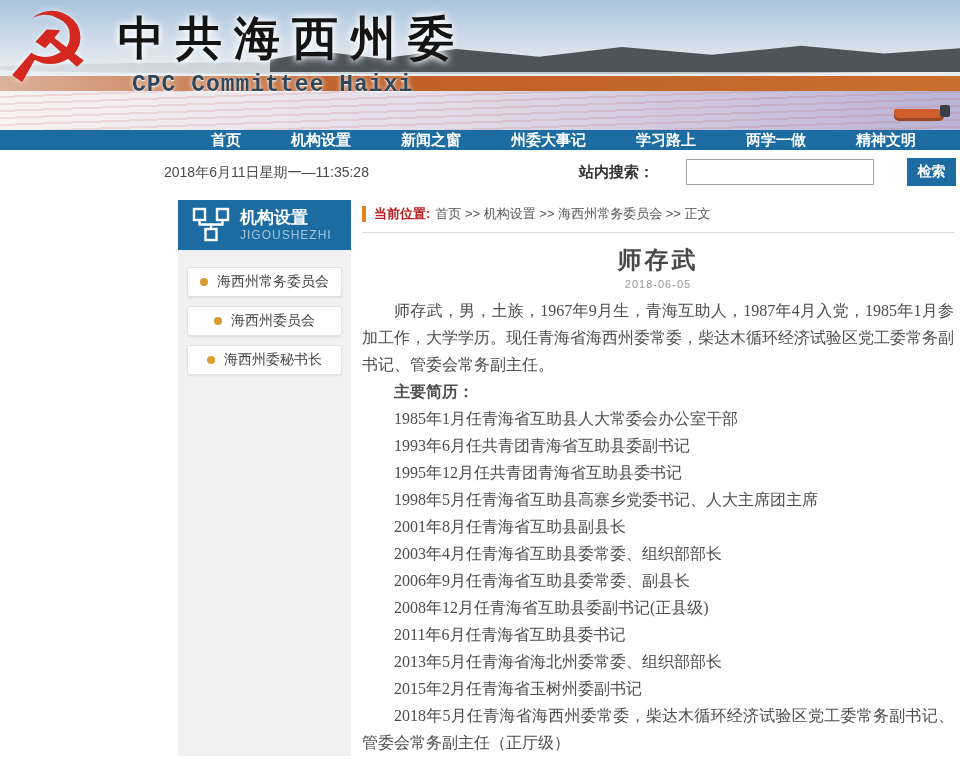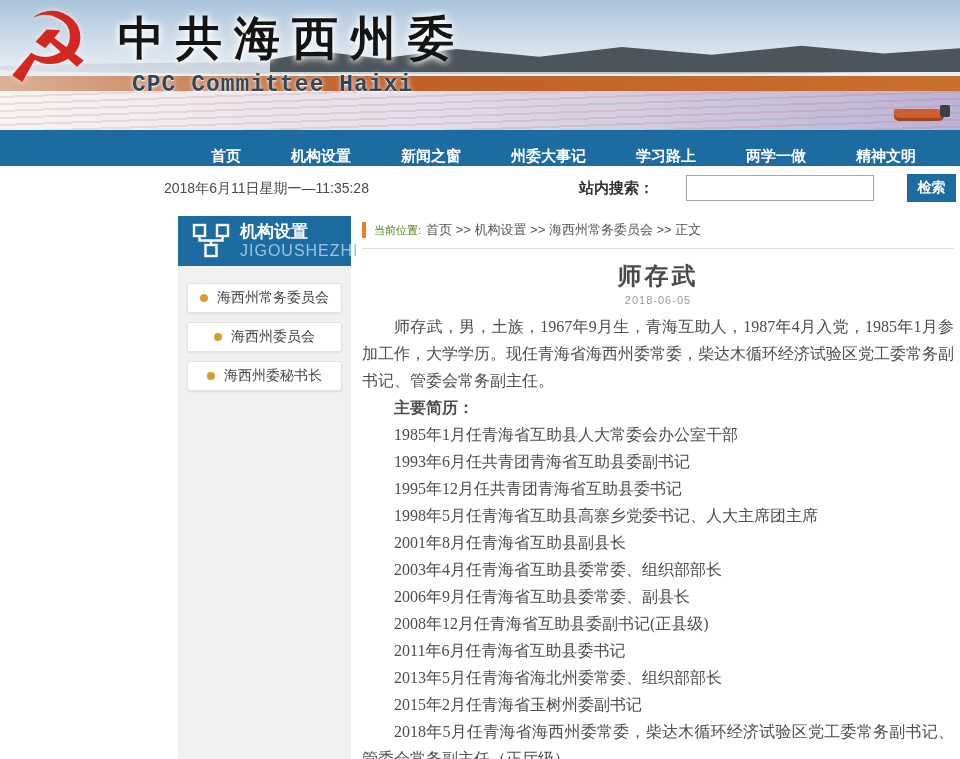--- a/index.html
+++ b/index.html
@@ -26,49 +26,49 @@
   .emblem { position:absolute; left:4px; top:-8px; font-family:"DejaVu Sans",sans-serif;
             font-size:98px; line-height:1.15; color:#d3271f; text-shadow:0 0 6px rgba(255,255,255,.7); }
   .site-title { position:absolute; left:118px; top:8px; font-family:"Liberation Serif",serif;
                 font-weight:bold; font-size:46px; color:#141414; letter-spacing:12px; white-space:nowrap;
                 text-shadow:0 0 6px #fff,0 0 10px #fff; }
   .site-sub { position:absolute; left:132px; top:72px; font-family:Liberation Mono, monospace;
               font-weight:bold; font-size:23px; color:#32465a; letter-spacing:1px;
               text-shadow:0 1px 0 #fff,0 0 5px #fff; }
 
   
-  .nav { height:36px; background:#1c6ba1; display:flex; align-items:flex-end; padding-left:186px; }
+  .nav { height:20px; background:#1c6ba1; display:flex; align-items:flex-end; padding-left:186px; }
   .nav-item { color:#fff; font-size:15px; font-weight:bold; padding:0 25px; white-space:nowrap; cursor:pointer; }
 
   
   .statusbar { position:relative; height:44px; }
   .datetime { position:absolute; left:164px; top:14px; font-size:14px; color:#4a4a4a; }
   .search-group { position:absolute; right:4px; top:8px; display:flex; align-items:center;gap:24px; }
   .search-label { font-size:15px; font-weight:bold; color:#333; margin-right:8px; }
   .search-input { width:188px; height:26px; border:1px solid #a5a5a5; background:#fff; padding:0 6px; font-size:13px; }
   .search-btn { width:49px; height:28px; margin-left:9px; background:#1c6ba1; color:#fff;
                 border:none; font-size:14px; font-weight:bold; cursor:pointer; }
 
   
   .content { display:flex; padding:6px 6px 0 178px; }
   .sidebar { width:173px; min-height:394px; background:#f1f1f2; flex:none; }
   .side-header { height:50px; background:#1c6ba1; display:flex; align-items:center; padding-left:14px; }
   .side-ico { margin-right:10px; flex:none; }
   .side-title { color:#fff; font-size:17px; font-weight:bold; line-height:1.15; }
-  .side-sub { color:#9cc4de; font-size:16px; letter-spacing:1px; }
+  .side-sub { color:#9cc4de; font-size:12px; letter-spacing:1px; }
   .side-body { padding:17px 9px 0; }
   .side-item { background:#fff; border:1px solid #e2e2e2; border-radius:3px; height:30px; margin-bottom:9px;
                display:flex; align-items:center; justify-content:center; box-shadow:0 1px 2px rgba(0,0,0,.08); cursor:pointer; }
   .bullet { width:8px; height:8px; border-radius:50%; background:#d99c33; margin-right:9px; flex:none; }
   .side-item span.lbl { font-size:14px; color:#444; }
 
   .main { flex:1; margin-left:11px; }
   .breadcrumb { display:flex; align-items:center; padding:5px 0 9px; border-bottom:1px solid #dcdcdc; }
   .crumb-bar { width:4px; height:16px; background:#e8821e; margin-right:8px; flex:none; }
-  .crumb-label { font-size:11px; font-weight:normal; color:#4d7c0f; margin-right:5px; }
+  .crumb-label { font-size:13px; font-weight:bold; color:#b91c1c; margin-right:5px; }
   .crumb-path { font-size:13px; color:#555; cursor:pointer; }
 
   .article-title { text-align:center; font-family:"Liberation Serif",serif; font-weight:bold;
                    font-size:24px; color:#4a4a4a; letter-spacing:3px; margin:11px 0 2px; }
   .article-date { text-align:center; font-size:11px; color:#999; letter-spacing:1px; margin-bottom:7px; }
   .article-body { font-family:"Liberation Serif",serif; font-size:16px; line-height:27px; color:#4d4d4d; }
   .article-body p { text-indent:2em; margin:0; text-align:justify; }
   .resume-head { font-weight:bold; }
 </style>
 </head>

